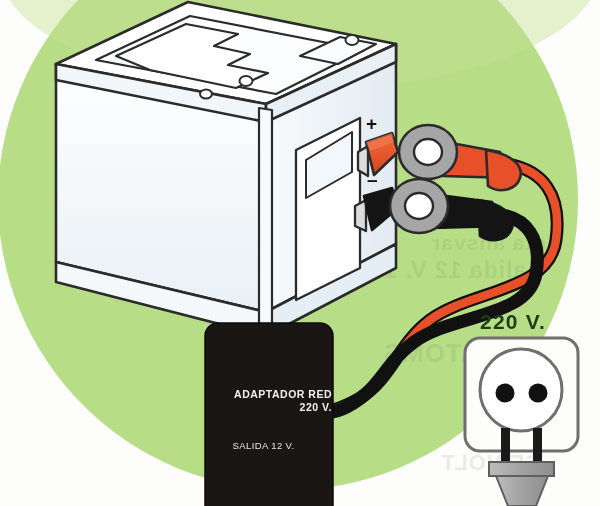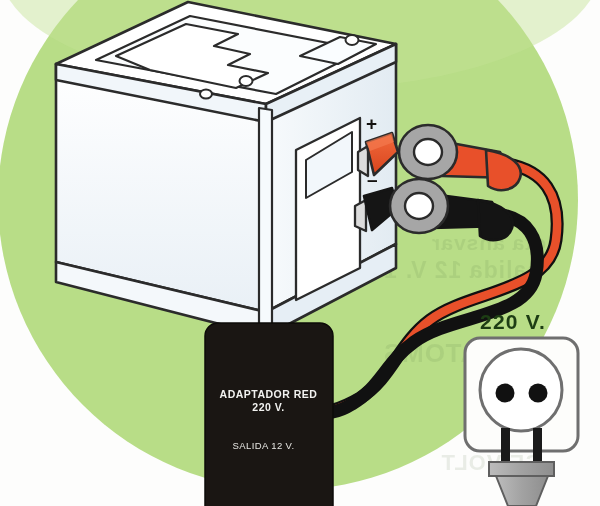--- a/index.html
+++ b/index.html
@@ -31,21 +31,21 @@
     top: 310px;
     font-size: 21px;
     font-weight: bold;
     color: #1d3d14;
     letter-spacing: 1.2px;
   }
   #lbl-adapter-title {
     left: 205px;
     top: 388px;
     width: 127px;
-    text-align: center;
+    text-align: right;
     font-size: 10.5px;
     font-weight: bold;
     color: #f2f2f0;
     letter-spacing: 0.5px;
     line-height: 13px;
   }
   #lbl-adapter-out {
     left: 205px;
     top: 440px;
     width: 117px;

